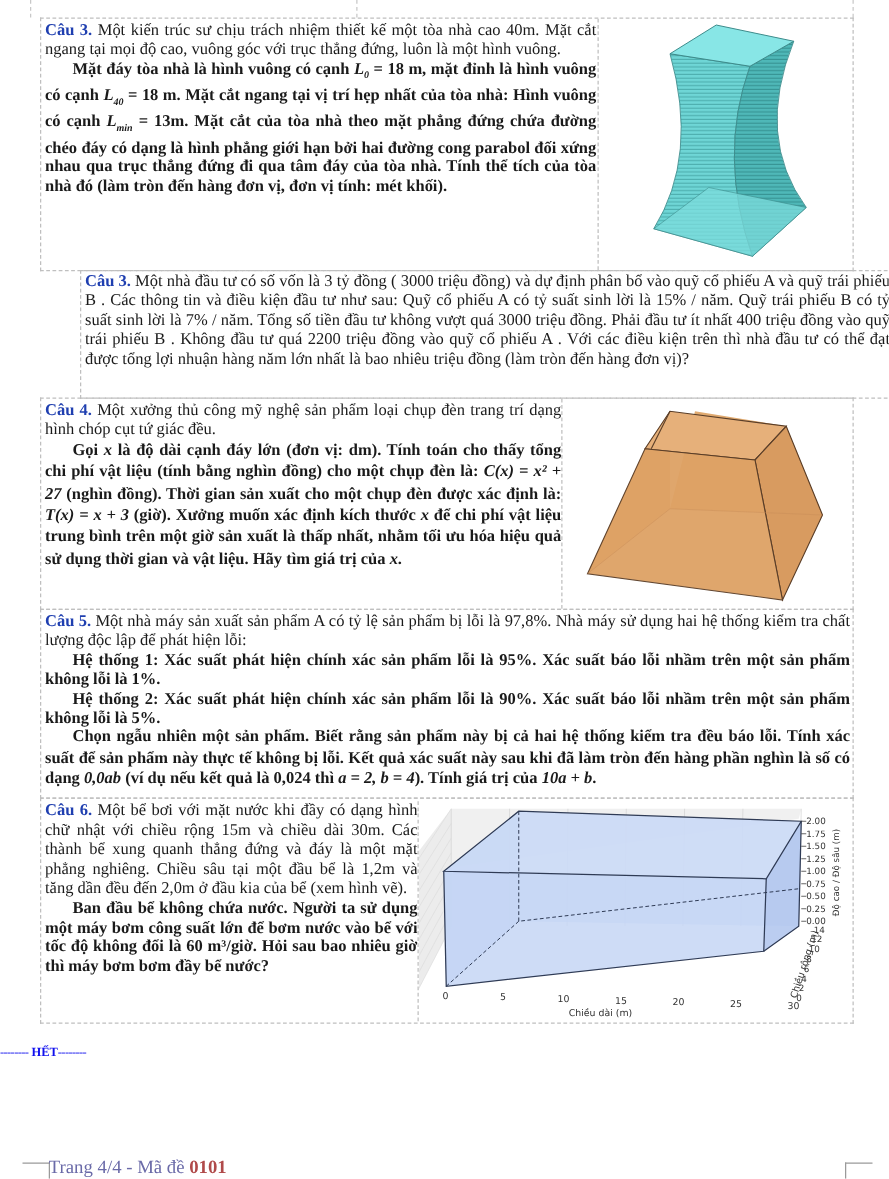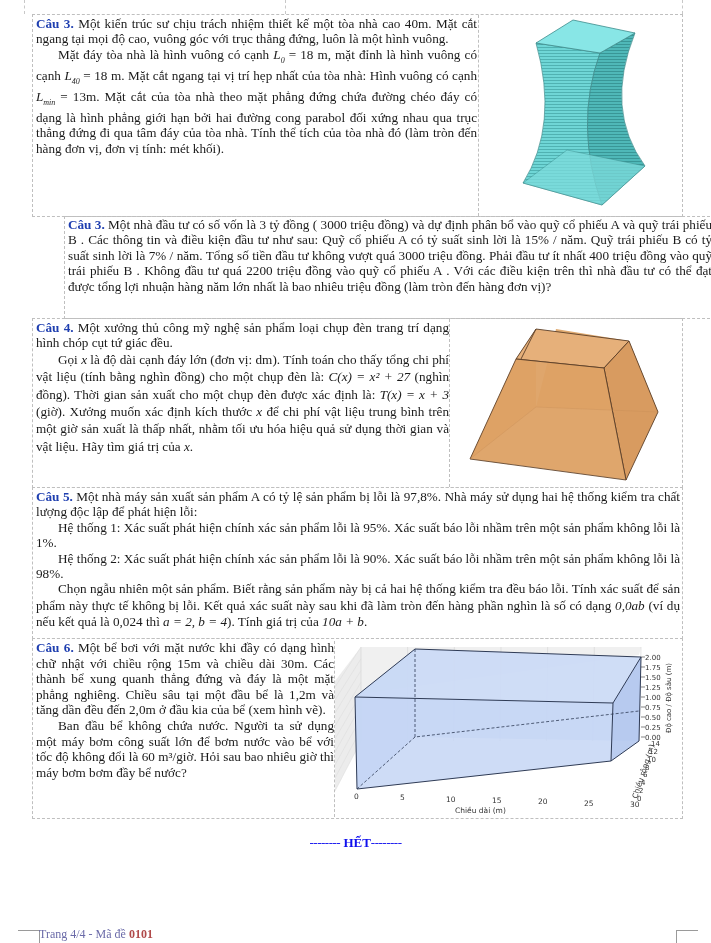--- a/index.html
+++ b/index.html
@@ -4,21 +4,21 @@
 <style>
   * { box-sizing: border-box; margin: 0; padding: 0; }
   html, body { width: 711px; height: 943px; background: #ffffff; overflow: hidden; }
   body { position: relative; font-family: "Liberation Serif", serif; font-size: 13.2px; color: #1a1a1a; line-height: 15.4px; }
   .page { position: absolute; left: 0; top: 0; width: 711px; height: 943px; }
 
   .topcell { position: absolute; top: 0; height: 14px; border-right: 1px dashed #c8c8c8; border-left: 1px dashed #c8c8c8; }
 
   .q { position: absolute; border: 1px dashed #bfbfbf; }
   .q p { text-align: justify; text-justify: inter-word; }
-  .q p.indent { text-indent: 22px; }
+  .q p.indent { text-indent: 22px; font-weight: bold; }
   .qlabel { color: #1f3fb0; font-weight: bold; }
   .m { font-style: italic; }
 
   .text-col { position: absolute; }
   .img-col { position: absolute; }
 
   #q2 { left: 32px; top: 14px; width: 651px; height: 203px; }
   #q2 .text-col { left: 3px; top: 1px; width: 441px; }
   #q2 .img-col { left: 445px; top: 0; width: 205px; height: 201px; border-left: 1px dashed #bfbfbf; }
 
@@ -29,24 +29,24 @@
   #q4 .text-col { left: 3px; top: 1px; width: 413px; }
   #q4 .img-col { left: 416px; top: 0; width: 234px; height: 168px; border-left: 1px dashed #bfbfbf; }
 
   #q5 { left: 32px; top: 487px; width: 651px; height: 152px; }
   #q5 .text-col { left: 3px; top: 1px; width: 644px; }
 
   #q6 { left: 32px; top: 638px; width: 651px; height: 181px; }
   #q6 .text-col { left: 3px; top: 1px; width: 298px; }
   #q6 .img-col { left: 301px; top: 2px; width: 348px; height: 176px; border-left: 1px dashed #bfbfbf; }
 
-  .end { position: absolute; left: 0; width: 711px; top: 835px; text-align: center; color: #1010ee; font-weight: bold; font-size: 13px; }
+  .end { position: absolute; left: 0; width: 711px; top: 835px; text-align: left; color: #1010ee; font-weight: bold; font-size: 10px; }
   .end .dash { font-weight: normal; letter-spacing: -0.5px; }
 
-  .footer { position: absolute; left: 39px; top: 927px; font-size: 12px; color: #6a6aa8; }
+  .footer { position: absolute; left: 39px; top: 927px; font-size: 15px; color: #6a6aa8; }
   .footer .code { color: #b04a4a; font-weight: bold; }
   .corner-left { position: absolute; left: 18px; top: 930px; width: 22px; height: 13px; border-top: 1px solid #9a9a9a; border-right: 1px solid #9a9a9a; }
   .corner-right { position: absolute; left: 676px; top: 930px; width: 22px; height: 13px; border-top: 1px solid #9a9a9a; border-left: 1px solid #9a9a9a; }
 
   svg text { font-family: "DejaVu Sans", sans-serif; }
 </style>
 </head>
 <body>
 
 <div class="page">
@@ -100,21 +100,21 @@
         <line x1="71" y1="40" x2="86" y2="10" stroke="#5a3e28" stroke-width="0.9"></line>
         <path d="M20,140 L86,88 L208,93" fill="none" stroke="#c48a55" stroke-width="0.5" opacity="0.6"></path>
       </svg>
     </div>
   </div>
 
   <div class="q" id="q5">
     <div class="text-col">
       <p><span class="qlabel">Câu 5.</span><span> Một nhà máy sản xuất sản phẩm A có tỷ lệ sản phẩm bị lỗi là 97,8%. Nhà máy sử dụng hai hệ thống kiểm tra chất lượng độc lập để phát hiện lỗi:</span></p>
       <p class="indent">Hệ thống 1: Xác suất phát hiện chính xác sản phẩm lỗi là 95%. Xác suất báo lỗi nhầm trên một sản phẩm không lỗi là 1%.</p>
-      <p class="indent">Hệ thống 2: Xác suất phát hiện chính xác sản phẩm lỗi là 90%. Xác suất báo lỗi nhầm trên một sản phẩm không lỗi là 98%.</p>
+      <p class="indent">Hệ thống 2: Xác suất phát hiện chính xác sản phẩm lỗi là 90%. Xác suất báo lỗi nhầm trên một sản phẩm không lỗi là 5%.</p>
       <p class="indent" style="line-height:16.5px"><span>Chọn ngẫu nhiên một sản phẩm. Biết rằng sản phẩm này bị cả hai hệ thống kiểm tra đều báo lỗi. Tính xác suất để sản phẩm này thực tế không bị lỗi. Kết quả xác suất này sau khi đã làm tròn đến hàng phần nghìn là số có dạng </span><span class="m">0,0ab</span><span> (ví dụ nếu kết quả là </span><span>0,024</span><span> thì </span><span class="m">a = 2, b = 4</span><span>). Tính giá trị của </span><span class="m">10a + b</span><span>.</span></p>
     </div>
   </div>
 
   <div class="q" id="q6">
     <div class="text-col">
       <p style="line-height:15.6px"><span class="qlabel">Câu 6.</span><span> Một bể bơi với mặt nước khi đầy có dạng hình chữ nhật với chiều rộng 15m và chiều dài 30m. Các thành bể xung quanh thẳng đứng và đáy là một mặt phẳng nghiêng. Chiều sâu tại một đầu bể là 1,2m và tăng dần đều đến 2,0m ở đầu kia của bể (xem hình vẽ).</span></p>
       <p class="indent" style="line-height:15.6px">Ban đầu bể không chứa nước. Người ta sử dụng một máy bơm công suất lớn để bơm nước vào bể với tốc độ không đổi là 60 m³/giờ. Hỏi sau bao nhiêu giờ thì máy bơm bơm đầy bể nước?</p>
     </div>
     <div class="img-col">

